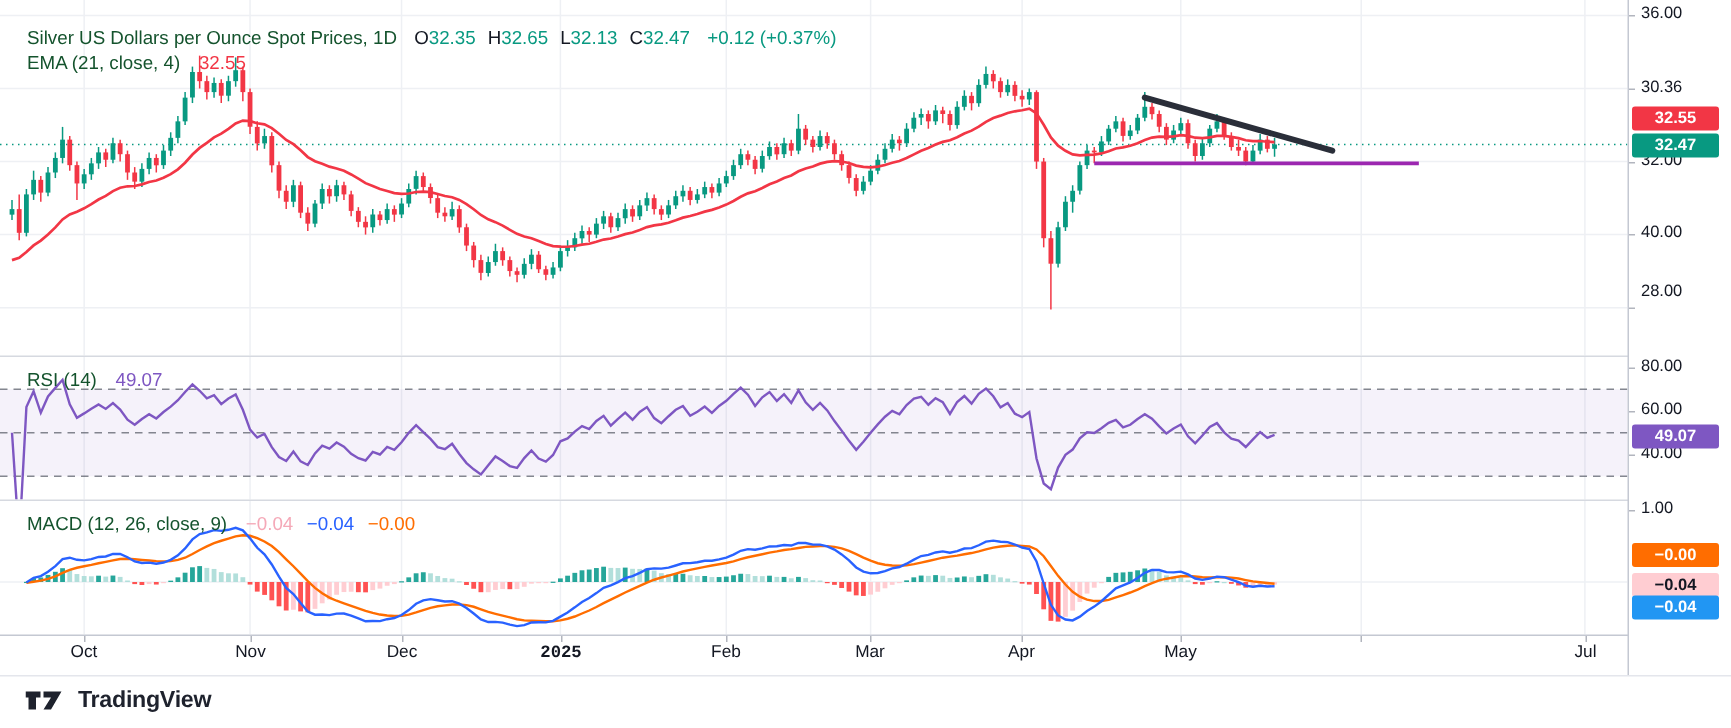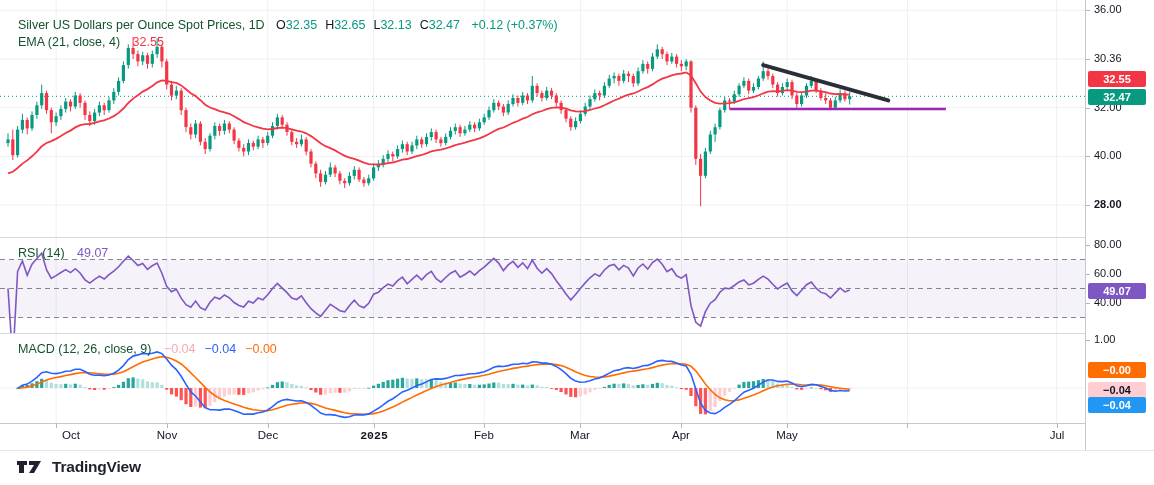--- a/index.html
+++ b/index.html
@@ -651,40 +651,40 @@
 
   <div id="price-axis">
       <div class="ptick" style="top: 3px;">36.00</div>
       <div class="stub" style="top: 10px;"></div>
       <div class="ptick" style="top: 52px;">30.36</div>
       <div class="stub" style="top: 59px;"></div>
       <div class="ptick" style="top: 101px;">32.00</div>
       <div class="stub" style="top: 108px;"></div>
       <div class="ptick" style="top: 149px;">40.00</div>
       <div class="stub" style="top: 156px;"></div>
-      <div class="ptick" style="top: 198px; font-weight: bold;">28.00</div>
+      <div class="ptick" style="top: 188px;">28.00</div>
       <div class="stub" style="top: 205px;"></div>
       <div class="ptick" style="top: 238px;">80.00</div>
       <div class="stub" style="top: 245px;"></div>
       <div class="ptick" style="top: 267px;">60.00</div>
       <div class="stub" style="top: 274px;"></div>
       <div class="ptick" style="top: 296px;">40.00</div>
       <div class="stub" style="top: 303px;"></div>
       <div class="ptick" style="top: 333px; text-align: center;">1.00</div>
       <div class="stub" style="top: 340px;"></div>
       <div class="badge" style="top: 71px; background: rgb(242, 54, 69); color: rgb(255, 255, 255);">32.55</div>
       <div class="badge" style="top: 89px; background: rgb(8, 153, 129); color: rgb(255, 255, 255);">32.47</div>
       <div class="badge" style="top: 283px; background: rgb(126, 87, 194); color: rgb(255, 255, 255);">49.07</div>
       <div class="badge" style="top: 362px; background: rgb(255, 109, 0); color: rgb(255, 255, 255);">−0.00</div>
       <div class="badge" style="top: 382px; background: rgb(255, 205, 210); color: rgb(19, 23, 34);">−0.04</div>
       <div class="badge" style="top: 397px; background: rgb(33, 150, 243); color: rgb(255, 255, 255);">−0.04</div>
     </div>
   <div id="time-axis">
       <div class="tstub" style="left: 56px;"></div>
-      <div class="month" style="left: 56px; text-align: right;">Oct</div>
+      <div class="month" style="left: 56px;">Oct</div>
       <div class="tstub" style="left: 167px;"></div>
       <div class="month" style="left: 167px;">Nov</div>
       <div class="tstub" style="left: 268px;"></div>
       <div class="month" style="left: 268px;">Dec</div>
       <div class="tstub" style="left: 374px;"></div>
       <div class="month bold" style="left: 374px;">2025</div>
       <div class="tstub" style="left: 484px;"></div>
       <div class="month" style="left: 484px;">Feb</div>
       <div class="tstub" style="left: 580px;"></div>
       <div class="month" style="left: 580px;">Mar</div>

